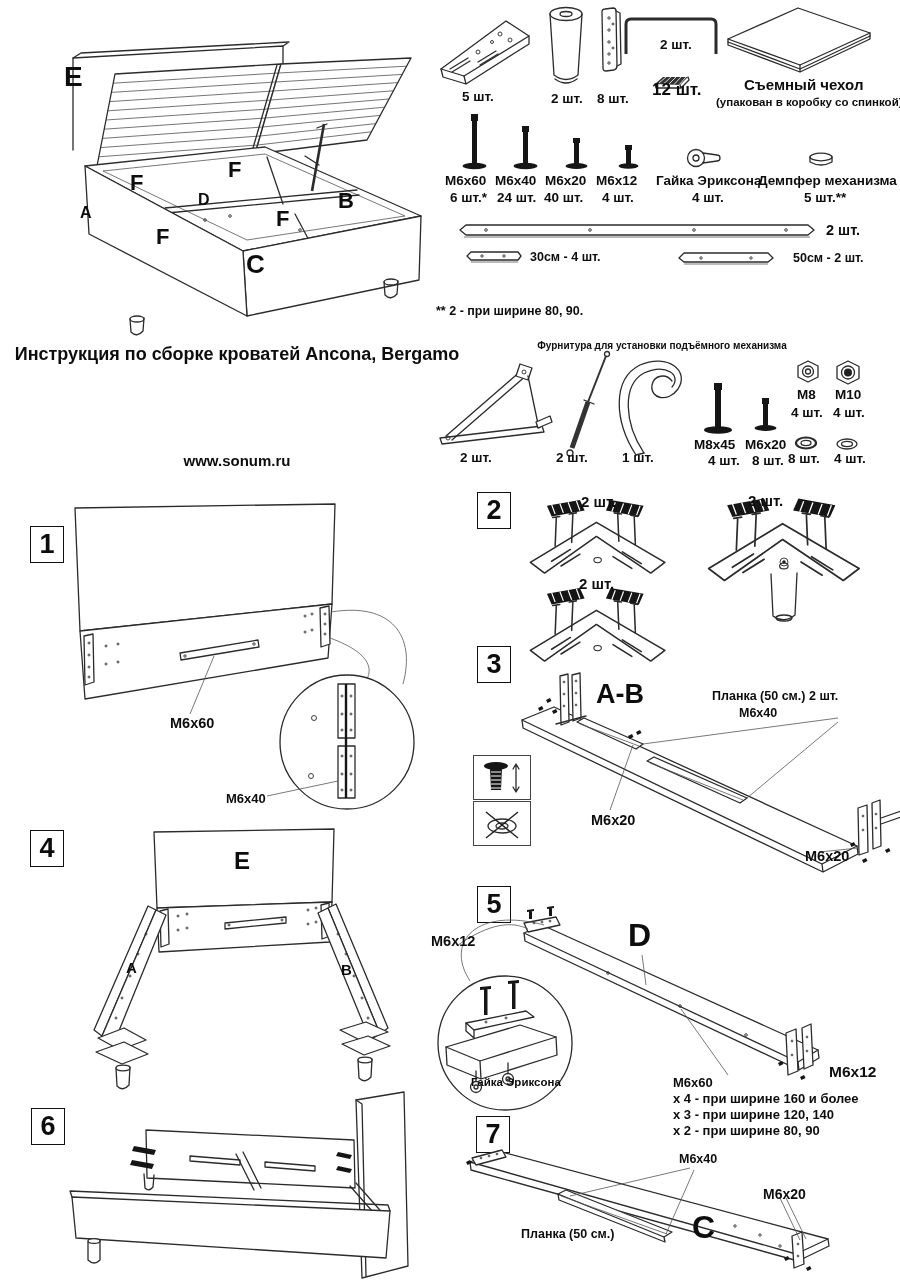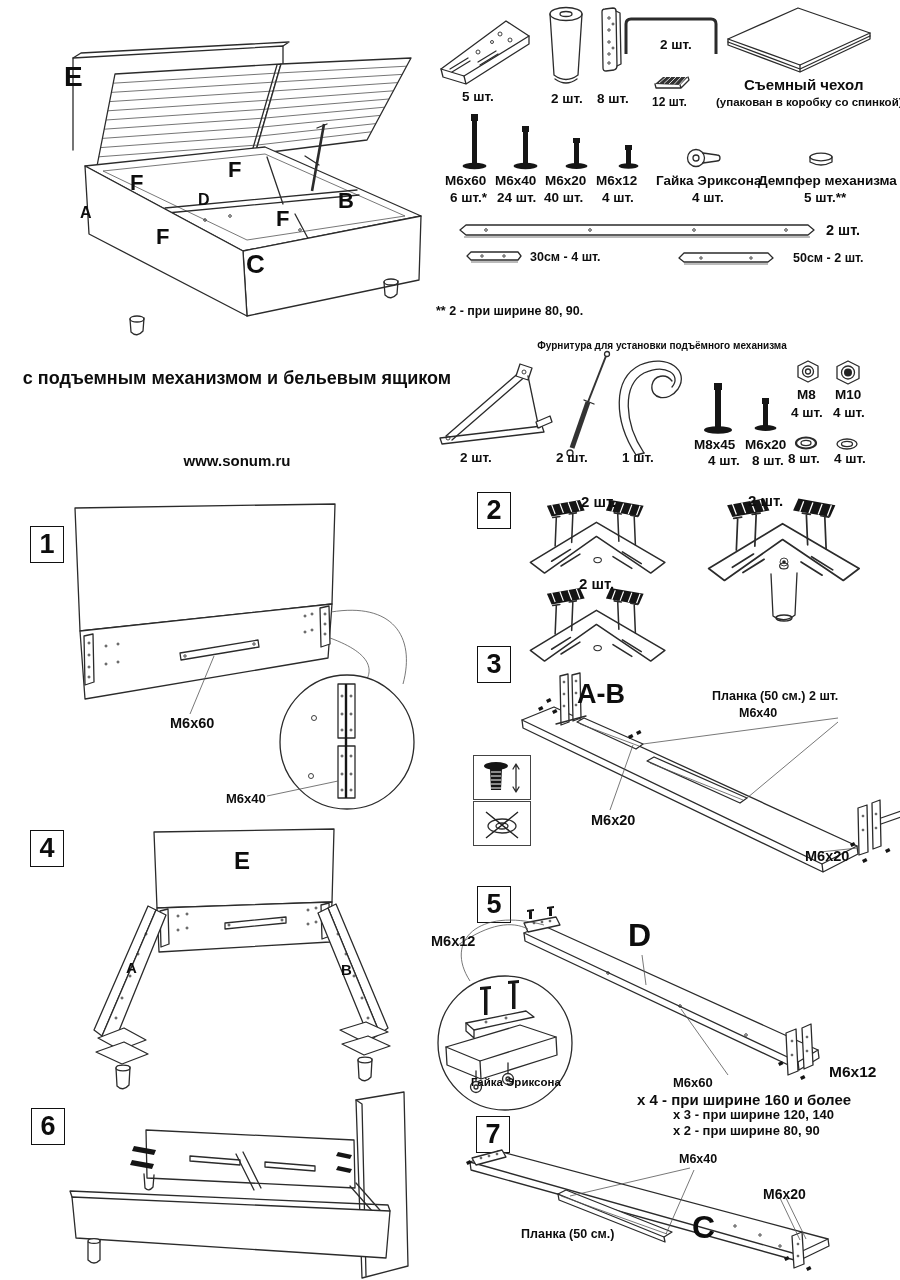--- a/index.html
+++ b/index.html
@@ -95,21 +95,21 @@
   <svg class="abs" style="left:620px;top:10px" width="102" height="48" viewBox="0 0 102 48">
     <path d="M6,44 L6,14 Q6,9 11,9 L91,9 Q96,9 96,14 L96,44" stroke="#2b2b2b" stroke-width="3" fill="none"></path>
   </svg>
   <div class="lbl" style="left:660px;top:38px;font-size:13.5px">2 шт.</div>
 
   <svg class="abs" style="left:650px;top:74px" width="42" height="18" viewBox="0 0 42 18">
     <path fill="#333" d="M5,10 L13,3 L38,3 L30,11 Z"></path>
     <path d="M9,9 L16,3 M14,9.5 L21,3 M19,10 L26,3 M24,10.5 L31,3 M29,11 L36,3" stroke="#fff" stroke-width=".8"></path>
     <path class="s" d="M5,10 L6,14 L31,14 L30,11 M31,14 L39,6 L38,3"></path>
   </svg>
-  <div class="lbl" style="left:652px;top:96px;font-size:12px">12 шт.</div>
+  <div class="lbl" style="left:652px;top:81px;font-size:17px">12 шт.</div>
 
   <svg class="abs" style="left:722px;top:3px" width="155" height="74" viewBox="0 0 155 74">
     <path class="sf" d="M6,36 L76,5 L148,30 L78,62 Z"></path>
     <path class="s" d="M6,36 L6,42 L78,69 L148,36 L148,30 M78,62 L78,69"></path>
     <path class="s" d="M6,39 L78,66 L148,33"></path>
   </svg>
   <div class="lbl" style="left:744px;top:77px;font-size:15px">Съемный чехол</div>
   <div class="lbl" style="left:716px;top:96px;font-size:11.5px">(упакован в коробку со спинкой)</div>
 
   <svg class="abs" style="left:461px;top:114px" width="28" height="58" viewBox="0 0 28 58">
@@ -180,21 +180,21 @@
   <svg class="abs" style="left:676px;top:250px" width="100" height="17" viewBox="0 0 100 17">
     <path class="sf" d="M3,8 L8,3 L92,3 L97,8 L92,12 L8,12 Z"></path>
     <circle class="dot" cx="25" cy="8" r="1.2"></circle>
       <circle class="dot" cx="75" cy="8" r="1.2"></circle>
     <path class="thin" d="M8,14 L92,14"></path>
   </svg>
   <div class="lbl" style="left:793px;top:252px;font-size:12.5px">50см - 2 шт.</div>
 
   <div class="lbl" style="left:436px;top:305px;font-size:12.5px">** 2 - при ширине 80, 90.</div>
 
-  <div class="lbl ctr" style="left:237px;top:369px;font-size:18px">с подъемным механизмом и бельевым ящиком</div>
+  <div class="lbl ctr" style="left:237px;top:345px;font-size:18px">Инструкция по сборке кроватей Ancona, Bergamo</div>
   <div class="lbl ctr" style="left:237px;top:453px;font-size:15px">www.sonum.ru</div>
 
   <div class="lbl ctr" style="left:662px;top:341px;font-size:10px">Фурнитура для установки подъёмного механизма</div>
 
   <svg class="abs" style="left:436px;top:356px" width="120" height="95" viewBox="0 0 120 95">
     <path class="s" d="M4,82 L106,70 M6,88 L108,76 M4,82 L6,88 M106,70 L108,76"></path>
     <path class="s" d="M10,80 L86,14 M16,84 L92,18"></path>
     <path class="sf" d="M84,8 L96,12 L92,24 L80,20 Z"></path>
     <path class="s" d="M92,20 L102,68"></path>
     <circle class="dot" cx="12" cy="82" r="2"></circle>
@@ -371,21 +371,21 @@
     <circle class="dot" cx="403" cy="168" r=".9"></circle>
       <circle class="dot" cx="403" cy="182" r=".9"></circle>
       <circle class="dot" cx="416" cy="166" r=".9"></circle>
       <circle class="dot" cx="416" cy="180" r=".9"></circle>
     <path class="blk" d="M390,196 l4,-2 l1.5,3 l-4,2 Z M402,212 l4,-2 l1.5,3 l-4,2 Z M425,202 l4,-2 l1.5,3 l-4,2 Z"></path>
     <path class="s" d="M421,170 L441,163 M421,176 L441,169 M441,163 L441,169"></path>
     <path class="thin" d="M378,70 L183,96 M378,74 L287,150"></path>
     <path class="thin" d="M150,162 L173,97"></path>
     <path class="thin" d="M360,204 L398,200"></path>
   </svg>
-  <div class="lbl" style="left:577px;top:680px;font-size:27px">A-B</div>
+  <div class="lbl" style="left:596px;top:680px;font-size:27px">A-B</div>
   <div class="lbl" style="left:712px;top:690px;font-size:12.5px">Планка (50 см.)  2 шт.</div>
   <div class="lbl" style="left:739px;top:707px;font-size:12.5px">M6x40</div>
   <div class="lbl" style="left:591px;top:813px;font-size:14.5px">M6x20</div>
   <div class="lbl" style="left:805px;top:849px;font-size:14.5px">M6x20</div>
   <div class="ibox" style="left:473px;top:755px">
     <svg width="44" height="36" viewBox="0 0 44 36">
       <ellipse class="blk" cx="16" cy="6" rx="12" ry="4"></ellipse>
       <path class="blk" d="M10,8 L22,8 L21,30 L11,30 Z"></path>
       <path d="M11,12 h10 M11,16 h10 M11,20 h10 M11,24 h10 M11,28 h10" stroke="#fff" stroke-width="1"></path>
       <path class="s" d="M36,5 V31 M33,9 L36,4 L39,9 M33,27 L36,32 L39,27"></path>
@@ -484,21 +484,21 @@
       <path class="s" d="M48,196 L48,186"></path>
     <circle class="s" cx="80" cy="194" r="5.5"></circle>
       <circle class="s" cx="80" cy="194" r="2"></circle>
       <path class="s" d="M80,188 L80,178"></path>
   </svg>
   <div class="lbl" style="left:431px;top:934px;font-size:14.5px">M6x12</div>
   <div class="lbl" style="left:628px;top:918px;font-size:32px">D</div>
   <div class="lbl" style="left:471px;top:1076px;font-size:11.5px">Гайка Эриксона</div>
   <div class="lbl" style="left:829px;top:1064px;font-size:15.5px">M6x12</div>
   <div class="lbl" style="left:673px;top:1076px;font-size:13px">M6x60</div>
-  <div class="lbl" style="left:637px;top:1092px;font-size:15px">x 4 - при ширине 160 и более</div>
+  <div class="lbl" style="left:673px;top:1092px;font-size:13px">x 4 - при ширине 160 и более</div>
   <div class="lbl" style="left:673px;top:1108px;font-size:13px">x 3 - при ширине 120, 140</div>
   <div class="lbl" style="left:673px;top:1124px;font-size:13px">x 2 - при ширине 80, 90</div>
 
   <div class="stepbox" style="left:31px;top:1108px">
       <span>6</span>
     </div>
   <svg class="abs" style="left:50px;top:1090px" width="402" height="190" viewBox="0 0 402 190">
     <path class="sf" d="M306,10 L354,2 L358,176 L312,188 Z"></path>
     <path class="s" d="M306,10 L312,14 L316,186"></path>
     <path class="sf" d="M96,40 L304,50 L305,98 L97,88 Z"></path>

